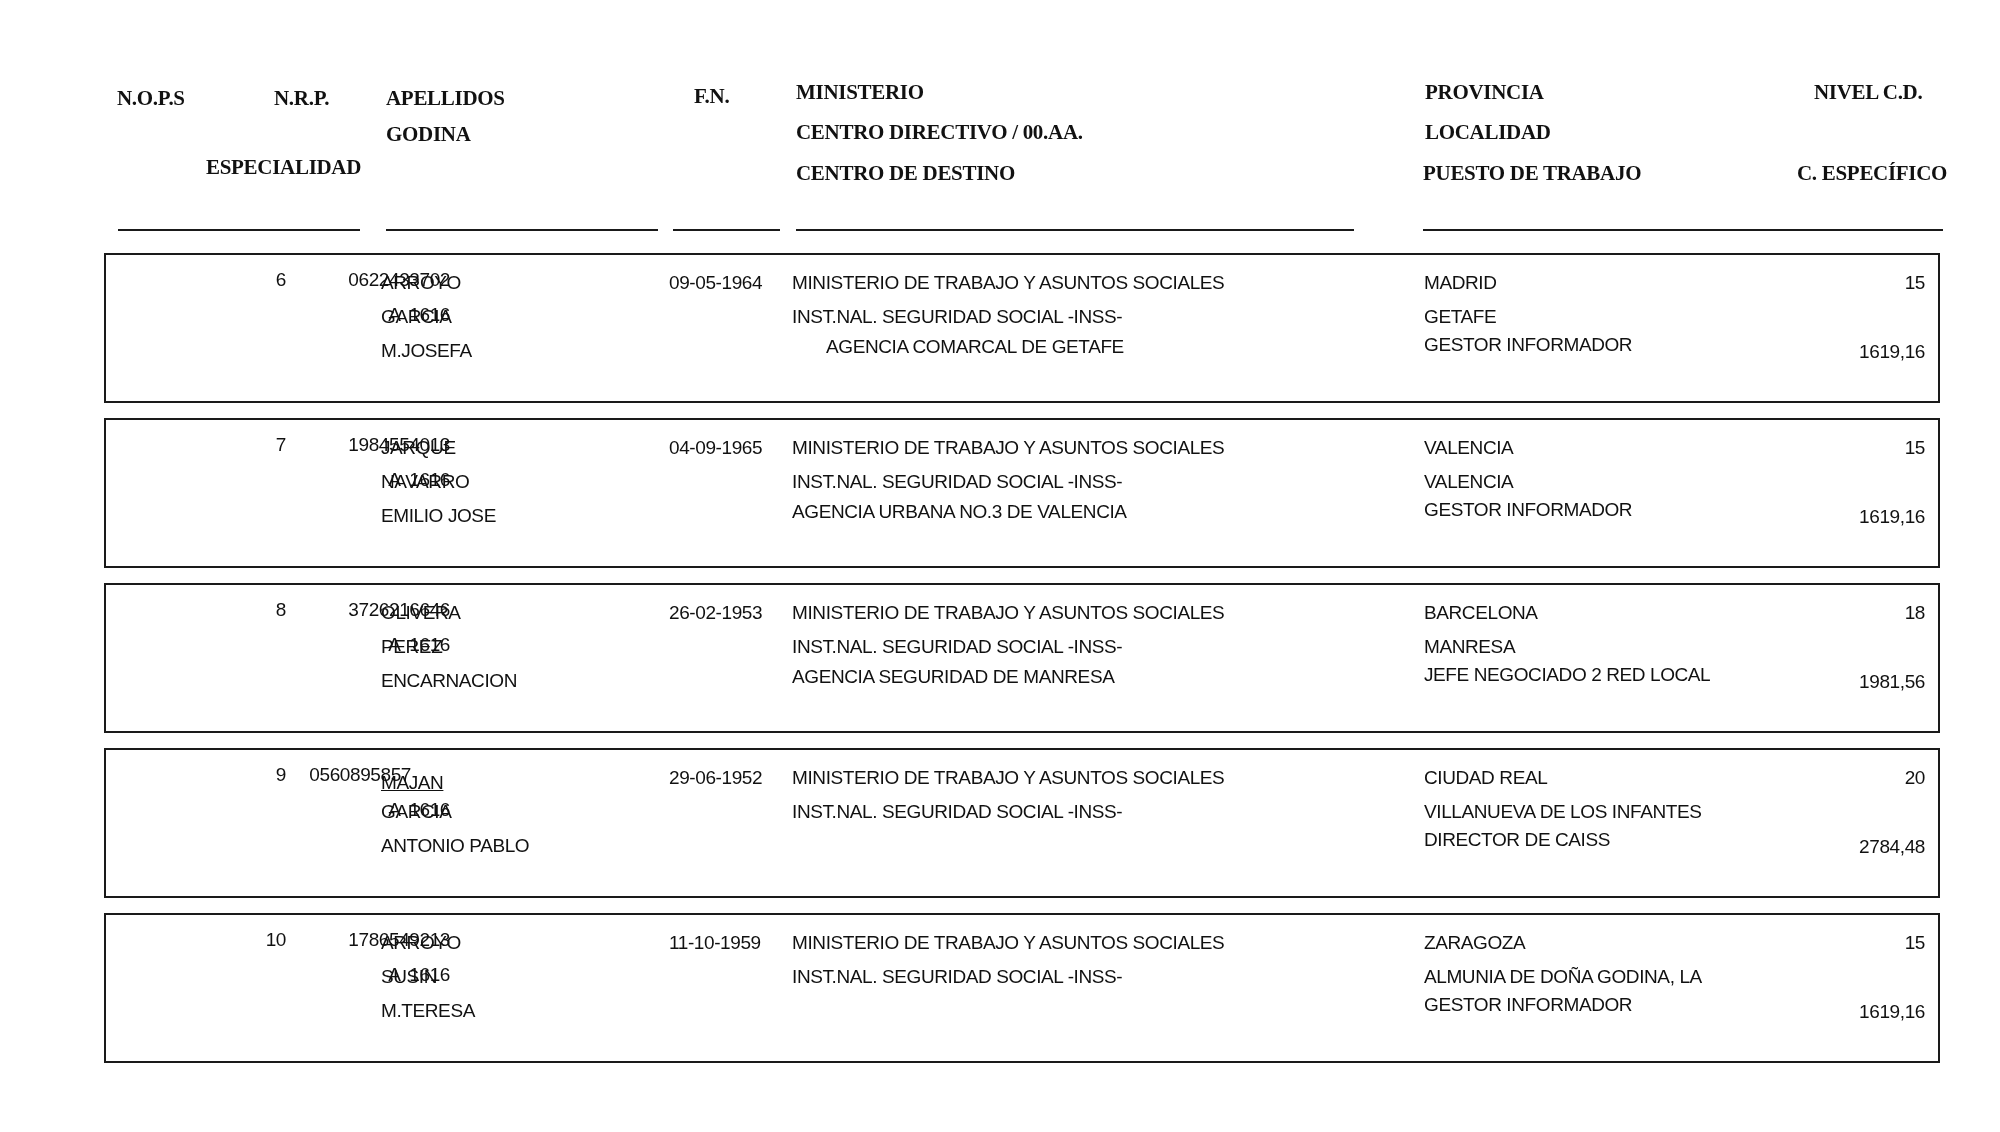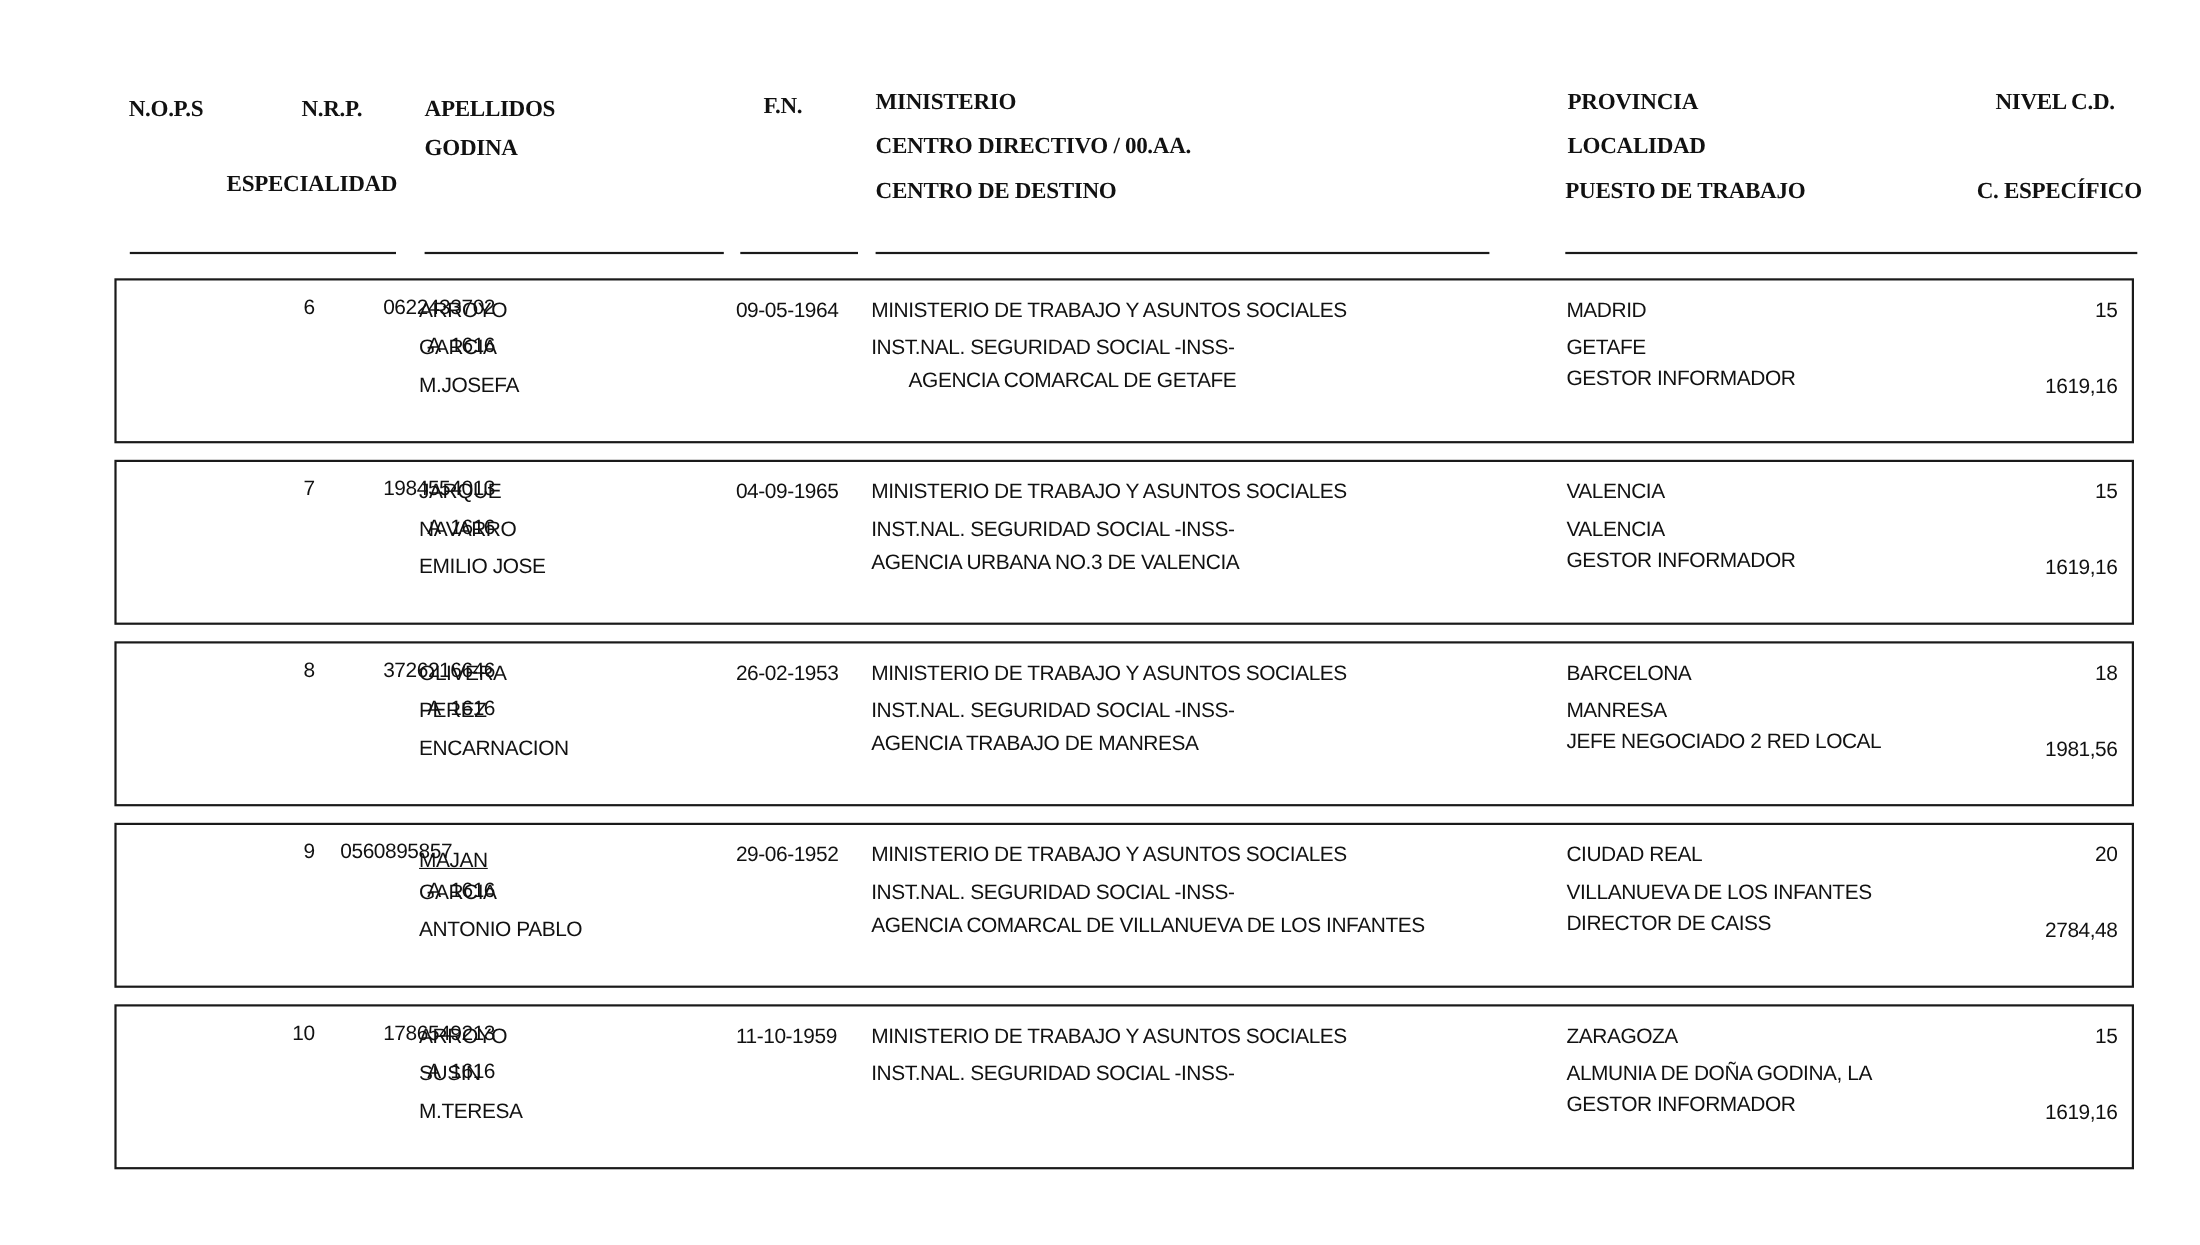--- a/index.html
+++ b/index.html
@@ -111,39 +111,38 @@
 <div class="record" style="top:583px;">
   <div class="cell r" style="right:1652px; top:14px;">8</div>
   <div class="cell r" style="right:1488px; top:14px;">3726216646</div>
   <div class="cell r" style="right:1488px; top:49px; white-space:pre;">A  1616</div>
   <div class="cell" style="left:275px; top:17px;">OLIVERA</div>
   <div class="cell" style="left:275px; top:51px;">PEREZ</div>
   <div class="cell" style="left:275px; top:85px;">ENCARNACION</div>
   <div class="cell" style="left:563px; top:17px;">26-02-1953</div>
   <div class="cell" style="left:686px; top:17px;">MINISTERIO DE TRABAJO Y ASUNTOS SOCIALES</div>
   <div class="cell" style="left:686px; top:51px;">INST.NAL. SEGURIDAD SOCIAL -INSS-</div>
-  <div class="cell" style="left:686px; top:81px;">AGENCIA TRABAJO DE MANRESA</div>
+  <div class="cell" style="left:686px; top:81px;">AGENCIA SEGURIDAD DE MANRESA</div>
   <div class="cell" style="left:1318px; top:17px;">BARCELONA</div>
   <div class="cell" style="left:1318px; top:51px;">MANRESA</div>
   <div class="cell" style="left:1318px; top:79px;">JEFE NEGOCIADO 2 RED LOCAL</div>
   <div class="cell r" style="right:13px; top:17px;">18</div>
   <div class="cell r" style="right:13px; top:86px;">1981,56</div>
 </div>
 
 <div class="record" style="top:748px;">
   <div class="cell r" style="right:1652px; top:14px;">9</div>
   <div class="cell r" style="right:1527px; top:14px;">0560895857</div>
   <div class="cell r" style="right:1488px; top:49px; white-space:pre;">A  1616</div>
   <div class="cell" style="left:275px; top:22px;text-decoration:underline;">MAJAN</div>
   <div class="cell" style="left:275px; top:51px;">GARCIA</div>
   <div class="cell" style="left:275px; top:85px;">ANTONIO PABLO</div>
   <div class="cell" style="left:563px; top:17px;">29-06-1952</div>
   <div class="cell" style="left:686px; top:17px;">MINISTERIO DE TRABAJO Y ASUNTOS SOCIALES</div>
   <div class="cell" style="left:686px; top:51px;">INST.NAL. SEGURIDAD SOCIAL -INSS-</div>
-  <div class="cell" style="left:686px; top:81px;">AGENCIA COMARCAL DE VILLANUEVA DE LOS INFANTES</div>
   <div class="cell" style="left:1318px; top:17px;">CIUDAD REAL</div>
   <div class="cell" style="left:1318px; top:51px;">VILLANUEVA DE LOS INFANTES</div>
   <div class="cell" style="left:1318px; top:79px;">DIRECTOR DE CAISS</div>
   <div class="cell r" style="right:13px; top:17px;">20</div>
   <div class="cell r" style="right:13px; top:86px;">2784,48</div>
 </div>
 
 <div class="record" style="top:913px;">
   <div class="cell r" style="right:1652px; top:14px;">10</div>
   <div class="cell r" style="right:1488px; top:14px;">1786549213</div>

